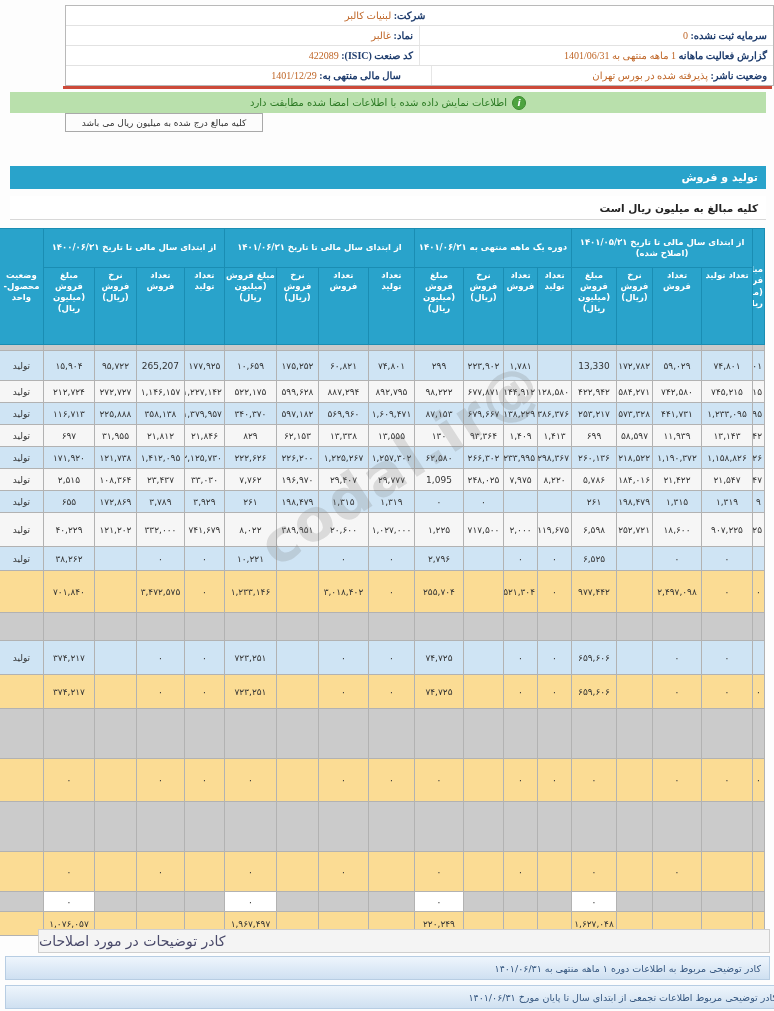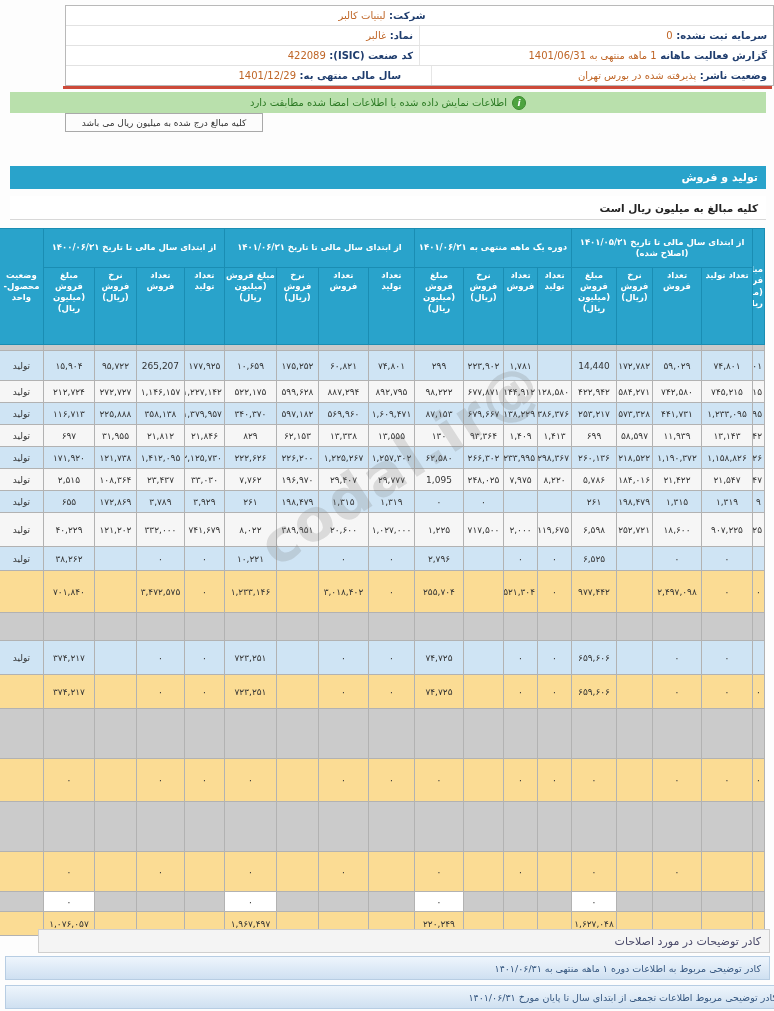--- a/index.html
+++ b/index.html
@@ -3,21 +3,21 @@
 <meta charset="utf-8">
 <style>
   html,body{margin:0;padding:0;background:#fdfdfd;}
   body{width:774px;height:1011px;position:relative;overflow:hidden;
        font-family:"DejaVu Sans",sans-serif;direction:rtl;}
   
   .info-table{position:absolute;top:5px;left:65px;width:707px;border:1px solid #b9b9b9;
               background:#fff;font-size:10px;}
   .info-row{display:flex;flex-direction:row-reverse;border-bottom:1px solid #e2e2e2;height:19px;line-height:19px;}
   .info-row:last-child{border-bottom:none;gap:24px;}
-  .info-cell{width:50%;padding:0 6px;white-space:nowrap;overflow:hidden;}
+  .info-cell{width:50%;padding:0 6px;white-space:nowrap;overflow:hidden;font-family:Liberation Serif, serif;}
   .info-cell.left{border-left:1px solid #e6e6e6;}
   .info-label{color:#1f3d6e;font-weight:bold;}
   .info-value{color:#bf6526;}
   .red-rule{position:absolute;top:86px;left:63px;width:709px;height:3px;background:#cd4a3a;}
   
   .green-bar{position:absolute;top:92px;left:10px;width:756px;height:21px;background:#b9e0ac;
              display:flex;align-items:center;justify-content:center;gap:5px;
              color:#2c7a24;font-size:10px;}
   .info-icon{width:12px;height:12px;border-radius:50%;background:#4da33f;color:#fff;
              font-size:9px;font-weight:bold;display:inline-flex;align-items:center;justify-content:center;
@@ -49,21 +49,21 @@
   .row-white td{background:#f6f6f6;}
   .row-yellow td{background:#fbdc94;}
   .row-gray td{background:#cbcbcb;}
   td.status{font-size:9px;color:#444;}
   
   .watermark{position:absolute;top:430px;left:190px;width:420px;text-align:center;
              font-size:58px;color:rgba(120,120,120,0.22);transform:rotate(-33deg);
              pointer-events:none;font-weight:bold;letter-spacing:2px;}
   
   .note1{position:absolute;top:929px;left:38px;width:730px;height:22px;background:#f4f4f4;
-         border:1px solid #cfcfcf;color:#4a4a6a;font-size:11px;display:flex;align-items:center;}
+         border:1px solid #cfcfcf;color:#4a4a6a;font-size:14px;display:flex;align-items:center;justify-content:flex-end;}
   .note1 span{padding-right:8px;}
   .noteb{position:absolute;left:5px;width:763px;height:22px;
          background:linear-gradient(#eef5fc,#cfe0f1);border:1px solid #b7cde3;
          color:#35567f;font-size:9.5px;display:flex;align-items:center;}
   .noteb span{padding-right:8px;}
   .note2{top:956px;}
   .note3{top:985px;padding-left:16px;}
 </style>
 </head>
 <body>
@@ -170,21 +170,21 @@
           <td></td>
           <td></td>
           <td></td>
           <td></td>
         </tr>
         <tr class="row-blue" style="height: 30px;">
           <td>۰۱</td>
           <td>۷۴,۸۰۱</td>
           <td>۵۹,۰۲۹</td>
           <td>۱۷۲,۷۸۲</td>
-          <td>14,440</td>
+          <td>13,330</td>
           <td></td>
           <td>۱,۷۸۱</td>
           <td>۲۲۳,۹۰۲</td>
           <td>۲۹۹</td>
           <td>۷۴,۸۰۱</td>
           <td>۶۰,۸۲۱</td>
           <td>۱۷۵,۲۵۲</td>
           <td>۱۰,۶۵۹</td>
           <td>۱۷۷,۹۲۵</td>
           <td>265,207</td>

